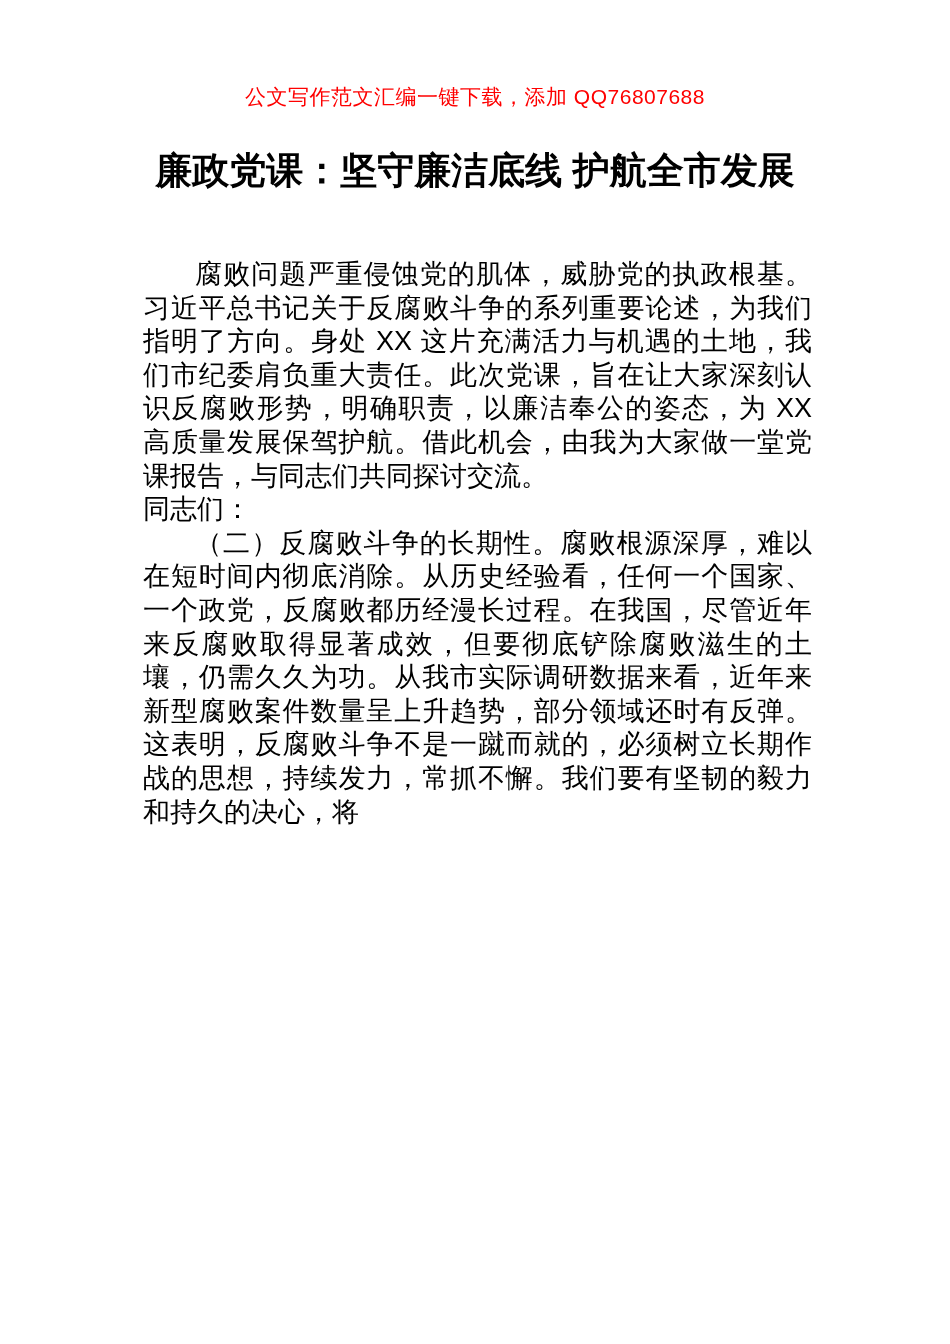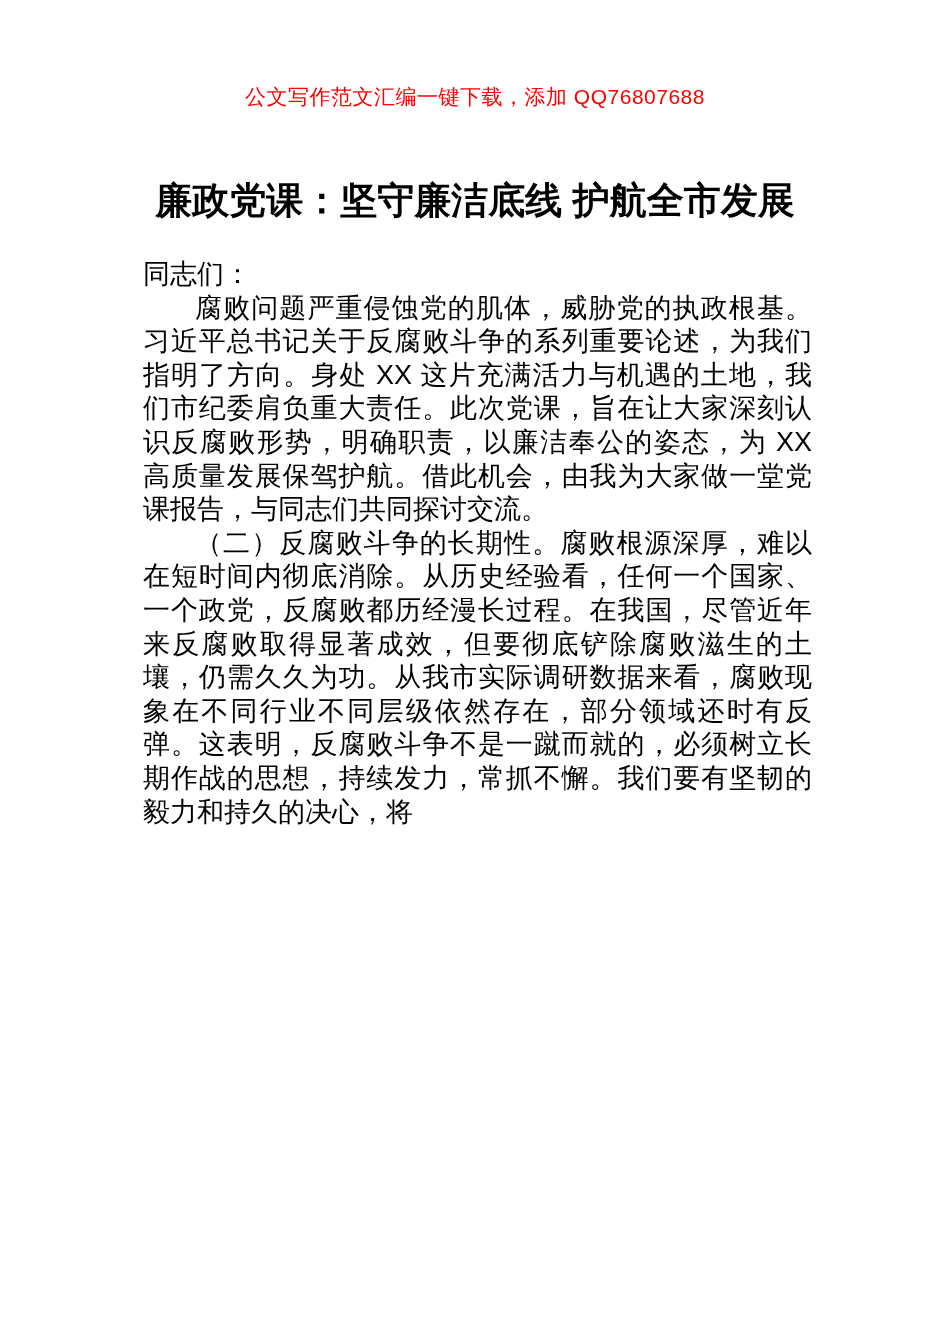--- a/index.html
+++ b/index.html
@@ -23,21 +23,21 @@
     right: 0;
     text-align: center;
     font-size: 21px;
     line-height: 26px;
     color: #fe0000;
     letter-spacing: 0.5px;
     white-space: nowrap;
   }
   .doc-title {
     position: absolute;
-    top: 176px;
+    top: 146px;
     left: 140px;
     width: 670px;
     margin: 0;
     text-align: center;
     font-size: 37px;
     line-height: 50px;
     font-weight: 700;
     white-space: nowrap;
   }
   .content {
@@ -74,20 +74,20 @@
 </head>
 <body>
 
 <div class="page">
 
   <div class="header-note">公文写作范文汇编一键下载，添加 QQ76807688</div>
 
   <h1 class="doc-title">廉政党课：坚守廉洁底线 护航全市发展</h1>
 
   <div class="content">
+    <p class="para body">腐败问题严重侵蚀党的肌体，威胁党的执政根基。习近平总书记关于反腐败斗争的系列重要论述，为我们指明了方向。身处 XX 这片充满活力与机遇的土地，我们市纪委肩负重大责任。此次党课，旨在让大家深刻认识反腐败形势，明确职责，以廉洁奉公的姿态，为 XX 高质量发展保驾护航。借此机会，由我为大家做一堂党课报告，与同志们共同探讨交流。</p>
     <p class="para salutation">同志们：</p>
-    <p class="para body">腐败问题严重侵蚀党的肌体，威胁党的执政根基。习近平总书记关于反腐败斗争的系列重要论述，为我们指明了方向。身处 XX 这片充满活力与机遇的土地，我们市纪委肩负重大责任。此次党课，旨在让大家深刻认识反腐败形势，明确职责，以廉洁奉公的姿态，为 XX 高质量发展保驾护航。借此机会，由我为大家做一堂党课报告，与同志们共同探讨交流。</p>
-    <p class="para body">（二）反腐败斗争的长期性。腐败根源深厚，难以在短时间内彻底消除。从历史经验看，任何一个国家、一个政党，反腐败都历经漫长过程。在我国，尽管近年来反腐败取得显著成效，但要彻底铲除腐败滋生的土壤，仍需久久为功。从我市实际调研数据来看，腐败现象在不同行业不同层级依然存在，部分领域还时有反弹。这表明，反腐败斗争不是一蹴而就的，必须树立长期作战的思想，持续发力，常抓不懈。我们要有坚韧的毅力和持久的决心，将</p>
+    <p class="para body">（二）反腐败斗争的长期性。腐败根源深厚，难以在短时间内彻底消除。从历史经验看，任何一个国家、一个政党，反腐败都历经漫长过程。在我国，尽管近年来反腐败取得显著成效，但要彻底铲除腐败滋生的土壤，仍需久久为功。从我市实际调研数据来看，近年来新型腐败案件数量呈上升趋势，部分领域还时有反弹。这表明，反腐败斗争不是一蹴而就的，必须树立长期作战的思想，持续发力，常抓不懈。我们要有坚韧的毅力和持久的决心，将</p>
   </div>
 
   <div class="page-number">1</div>
 
 </div>
 
 </body></html>

